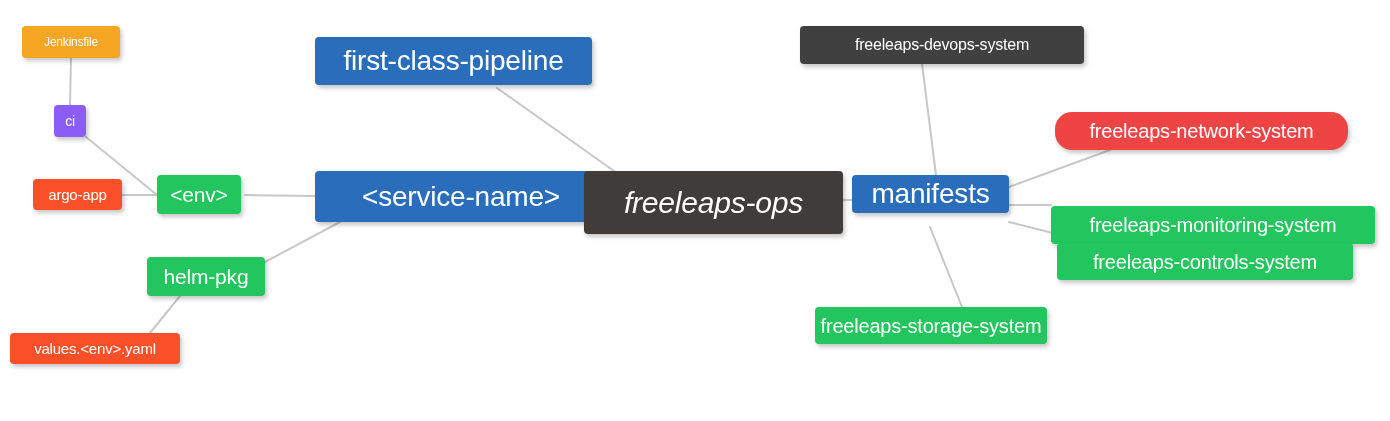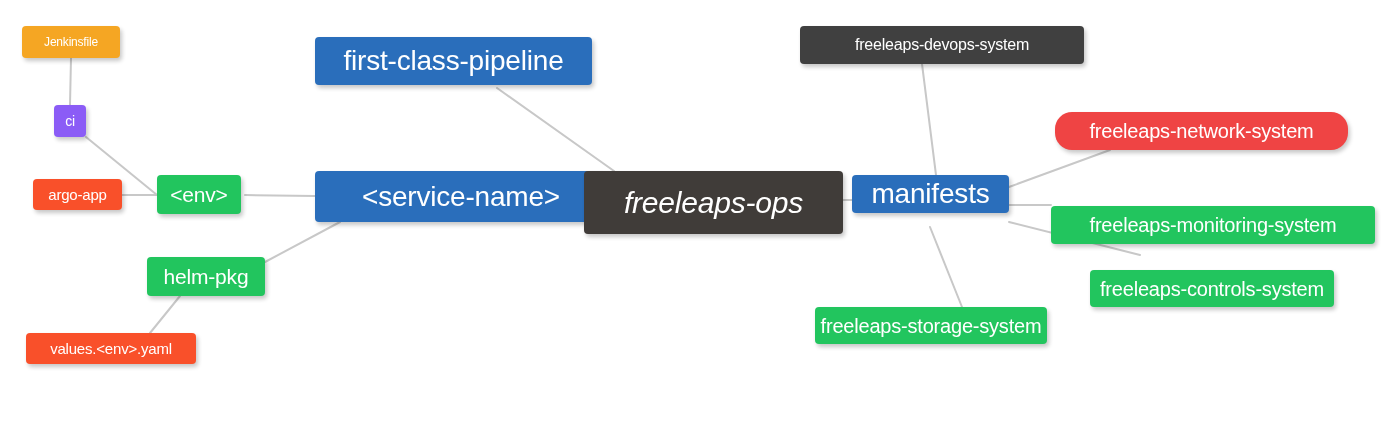--- a/index.html
+++ b/index.html
@@ -74,21 +74,21 @@
       </div>
       <div class="node" style="left: 33px; top: 179px; width: 89px; height: 31px; background: rgb(249, 80, 42); font-size: 15px; text-align: right;">
         <span class="node-label">argo-app</span>
       </div>
       <div class="node" style="left: 157px; top: 175px; width: 84px; height: 39px; background: rgb(34, 197, 94); font-size: 21px; justify-content: center;">
         <span class="node-label">&lt;env&gt;</span>
       </div>
       <div class="node" style="left: 147px; top: 257px; width: 118px; height: 39px; background: rgb(34, 197, 94); font-size: 21px;">
         <span class="node-label">helm-pkg</span>
       </div>
-      <div class="node" style="left: 26px; top: 333px; width: 170px; height: 31px; background: rgb(249, 80, 42); font-size: 15px;">
+      <div class="node" style="left: 10px; top: 333px; width: 170px; height: 31px; background: rgb(249, 80, 42); font-size: 15px;">
         <span class="node-label">values.&lt;env&gt;.yaml</span>
       </div>
       <div class="node" style="left: 315px; top: 37px; width: 277px; height: 48px; background: rgb(42, 110, 187); font-size: 28px;">
         <span class="node-label">first-class-pipeline</span>
       </div>
       <div class="node" style="left: 315px; top: 171px; width: 292px; height: 51px; background: rgb(42, 110, 187); font-size: 28px;">
         <span class="node-label">&lt;service-name&gt;</span>
       </div>
       <div class="node" style="left: 584px; top: 171px; width: 259px; height: 63px; background: rgb(64, 60, 57); font-size: 30px; font-style: italic;">
         <span class="node-label">freeleaps-ops</span>
@@ -98,20 +98,20 @@
       </div>
       <div class="node" style="left: 800px; top: 26px; width: 284px; height: 38px; background: #404040; font-size: 16px;">
         <span class="node-label">freeleaps-devops-system</span>
       </div>
       <div class="node" style="left: 1055px; top: 112px; width: 293px; height: 38px; background: #ef4444; font-size: 20px; border-radius: 17px;">
         <span class="node-label">freeleaps-network-system</span>
       </div>
       <div class="node" style="left: 1051px; top: 186px; width: 324px; height: 38px; background: rgb(34, 197, 94); font-size: 20px; margin-top: 20px;">
         <span class="node-label">freeleaps-monitoring-system</span>
       </div>
-      <div class="node" style="left: 1057px; top: 270px; width: 244px; height: 37px; background: rgb(34, 197, 94); font-size: 20px; margin-left: 33px;">
+      <div class="node" style="left: 1057px; top: 243px; width: 296px; height: 37px; background: rgb(34, 197, 94); font-size: 20px;">
         <span class="node-label">freeleaps-controls-system</span>
       </div>
       <div class="node" style="left: 815px; top: 307px; width: 232px; height: 37px; background: rgb(34, 197, 94); font-size: 20px;">
         <span class="node-label">freeleaps-storage-system</span>
       </div>
     </div>
 </div>
 
 </body></html>

